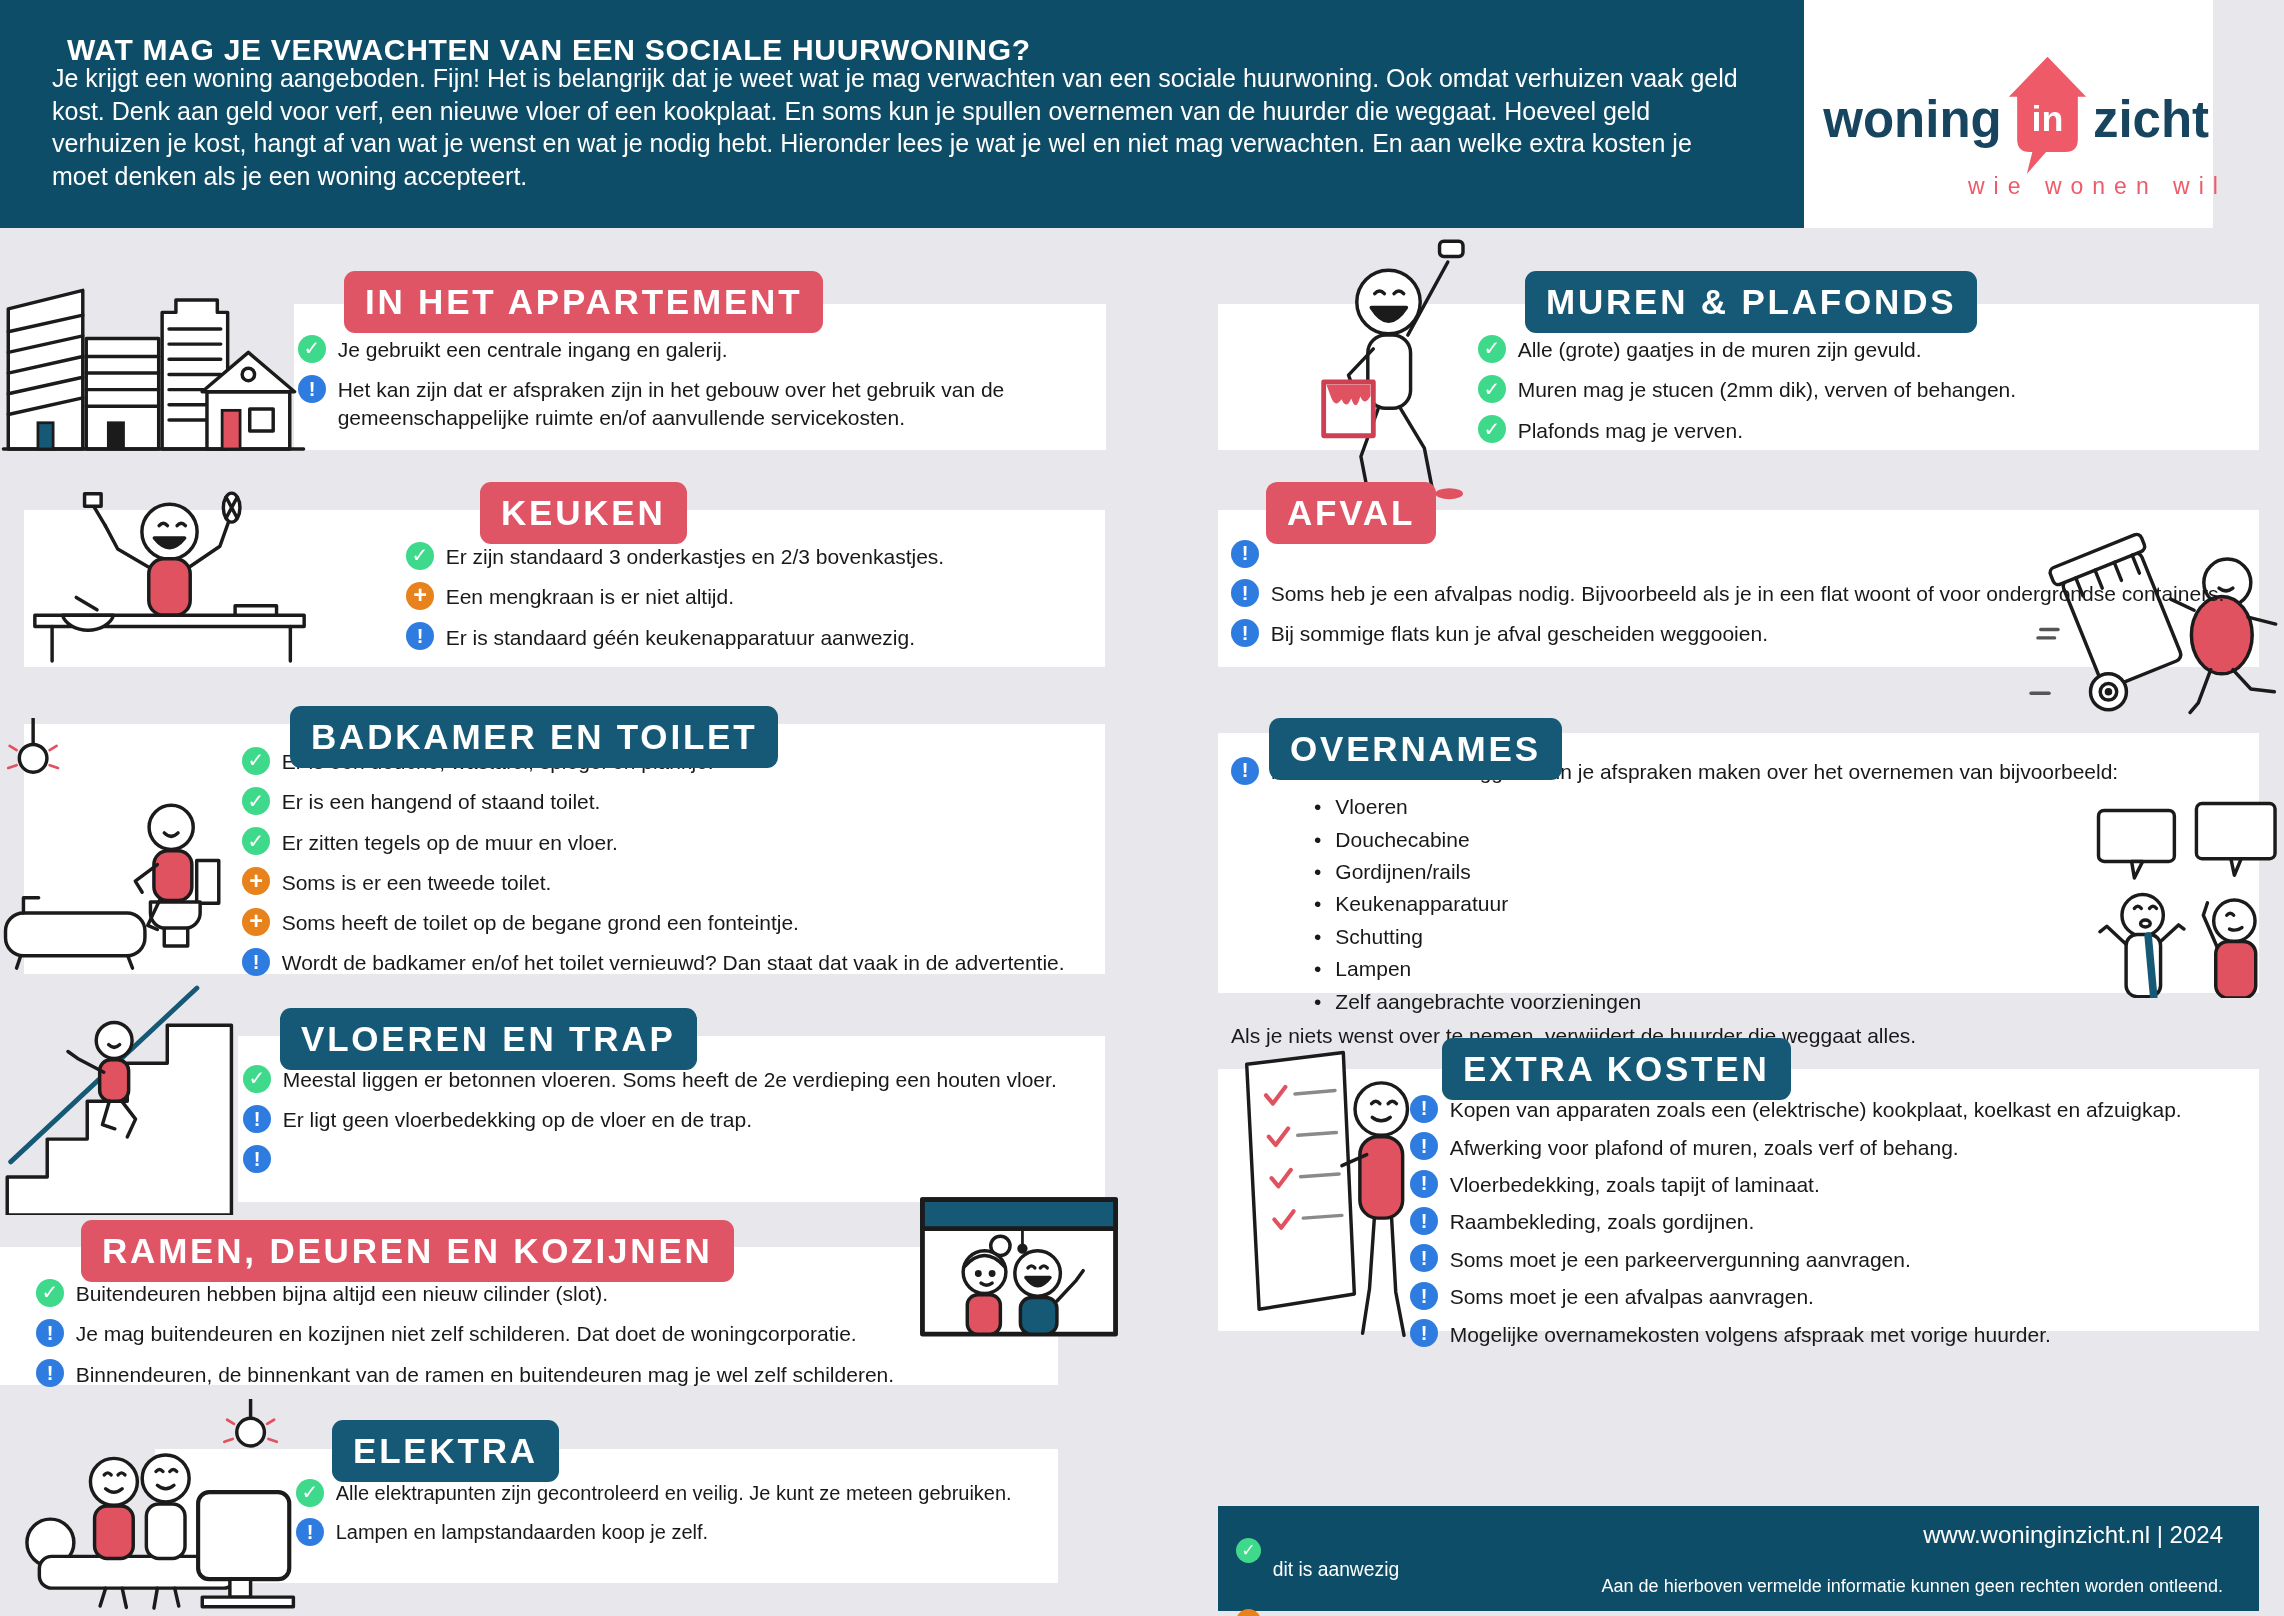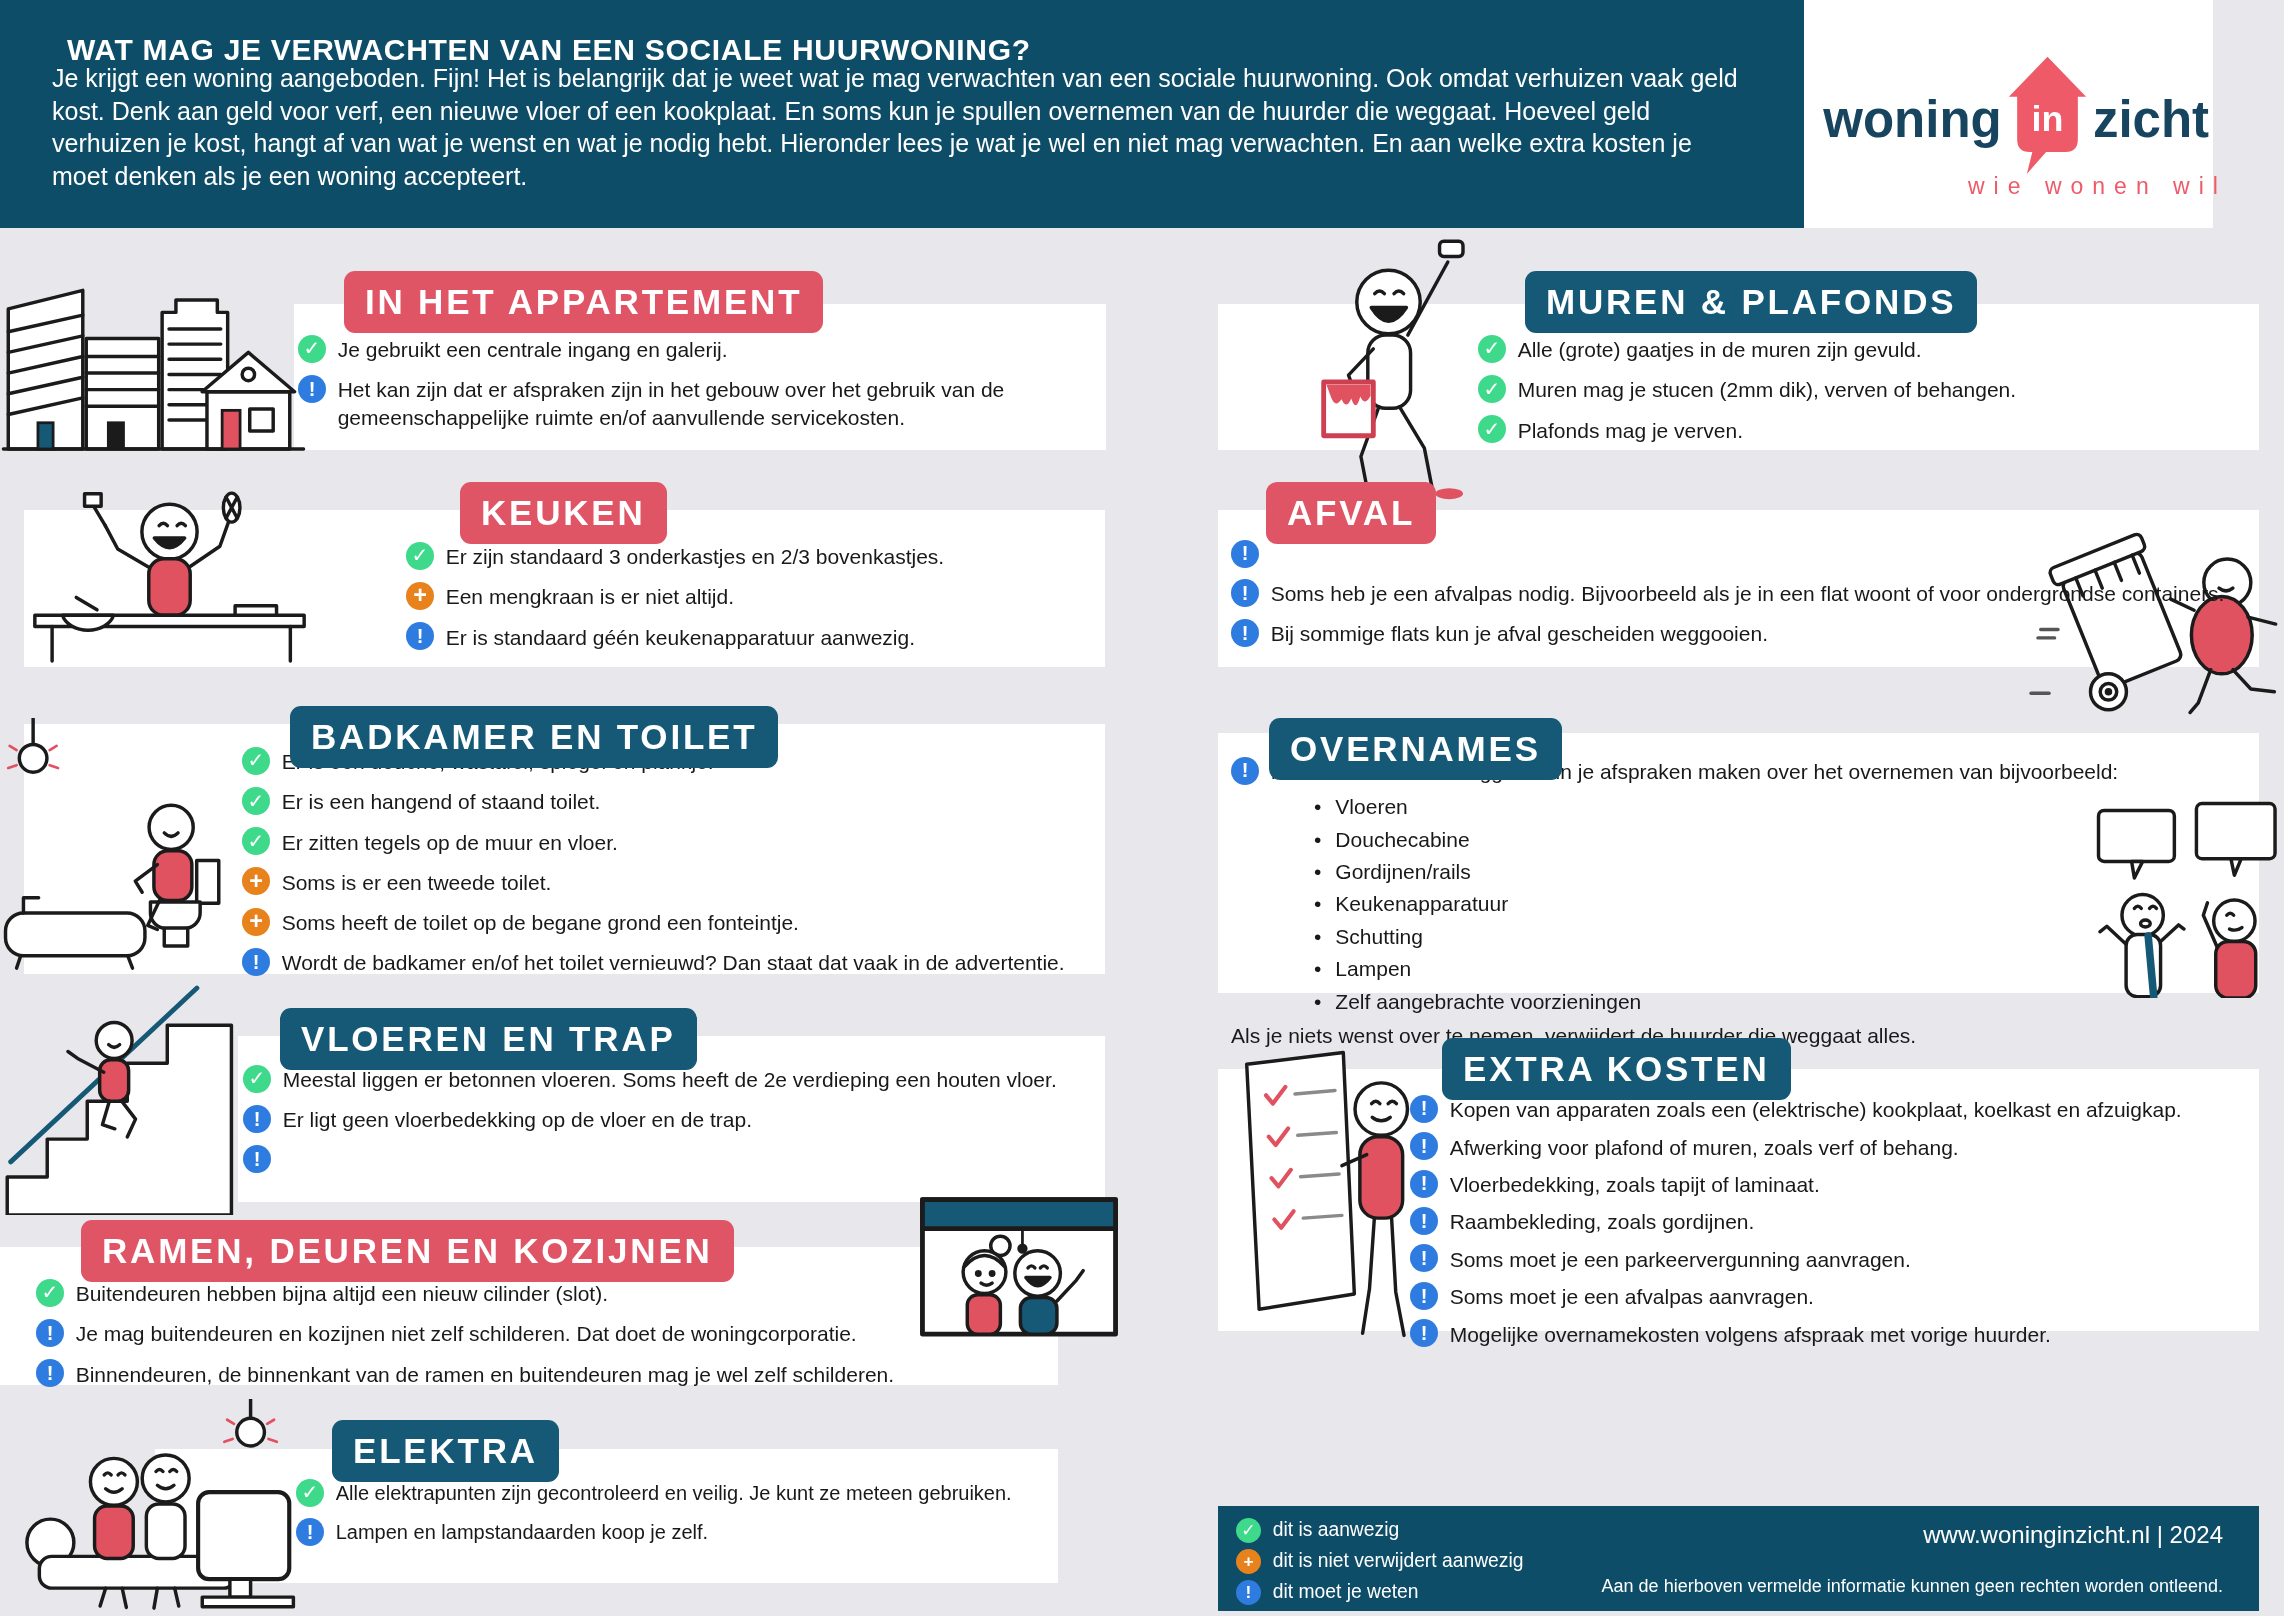--- a/index.html
+++ b/index.html
@@ -41,21 +41,21 @@
   .bullet .dot{font-size:21px;}
   .plain{font-size:21px;line-height:1.3;margin-top:7px;}
   .sec-electric .item{font-size:20px;}
   .sec-costs .item{margin-bottom:7.6px;}
   .sec-takeovers .item{margin-bottom:8.3px;}
 
   
   .legend{position:absolute;left:18px;top:11px;}
   .legend .item{margin-bottom:5.5px;font-size:19.3px;color:#fff;align-items:center;}
   .legend .ci{width:25px;height:25px;font-size:17.3px;}
-  .legend .itx{padding-top:0;}
+  .legend .itx{padding-top:0;margin-top:40px;}
   .footer-site{position:absolute;right:36px;top:15px;color:#fff;font-size:24px;}
   .footer-disclaimer{position:absolute;right:36px;top:70px;color:#fff;font-size:18px;}
 
   .illus{position:absolute;z-index:4;}
 </style>
 </head>
 <body>
 
 <div class="canvas">
 
@@ -81,21 +81,21 @@
   <div class="panel" style="left:24px;top:724px;width:1081px;height:250px;"></div>
   <div class="panel" style="left:238px;top:1036px;width:867px;height:166px;"></div>
   <div class="panel" style="left:0px;top:1247px;width:1058px;height:138px;"></div>
   <div class="panel" style="left:155px;top:1449px;width:903px;height:134px;"></div>
   <div class="panel" style="left:1218px;top:304px;width:1041px;height:146px;"></div>
   <div class="panel" style="left:1218px;top:510px;width:1041px;height:157px;"></div>
   <div class="panel" style="left:1218px;top:733px;width:1041px;height:260px;"></div>
   <div class="panel" style="left:1218px;top:1069px;width:1041px;height:262px;"></div>
 
   <div class="badge badge-red" style="left:344px;top:271px;">IN HET APPARTEMENT</div>
-  <div class="badge badge-red" style="left:460px;top:482px;">KEUKEN</div>
+  <div class="badge badge-red" style="left:480px;top:482px;">KEUKEN</div>
   <div class="badge badge-teal" style="left:290px;top:706px;">BADKAMER EN TOILET</div>
   <div class="badge badge-teal" style="left:280px;top:1008px;">VLOEREN EN TRAP</div>
   <div class="badge badge-red" style="left:81px;top:1220px;">RAMEN, DEUREN EN KOZIJNEN</div>
   <div class="badge badge-teal" style="left:332px;top:1420px;">ELEKTRA</div>
   <div class="badge badge-teal" style="left:1525px;top:271px;">MUREN &amp; PLAFONDS</div>
   <div class="badge badge-red" style="left:1266px;top:482px;">AFVAL</div>
   <div class="badge badge-teal" style="left:1269px;top:718px;">OVERNAMES</div>
   <div class="badge badge-teal" style="left:1442px;top:1038px;">EXTRA KOSTEN</div>
 
   <div class="items sec-apartment" style="left:298px;top:334px;width:801px;">

